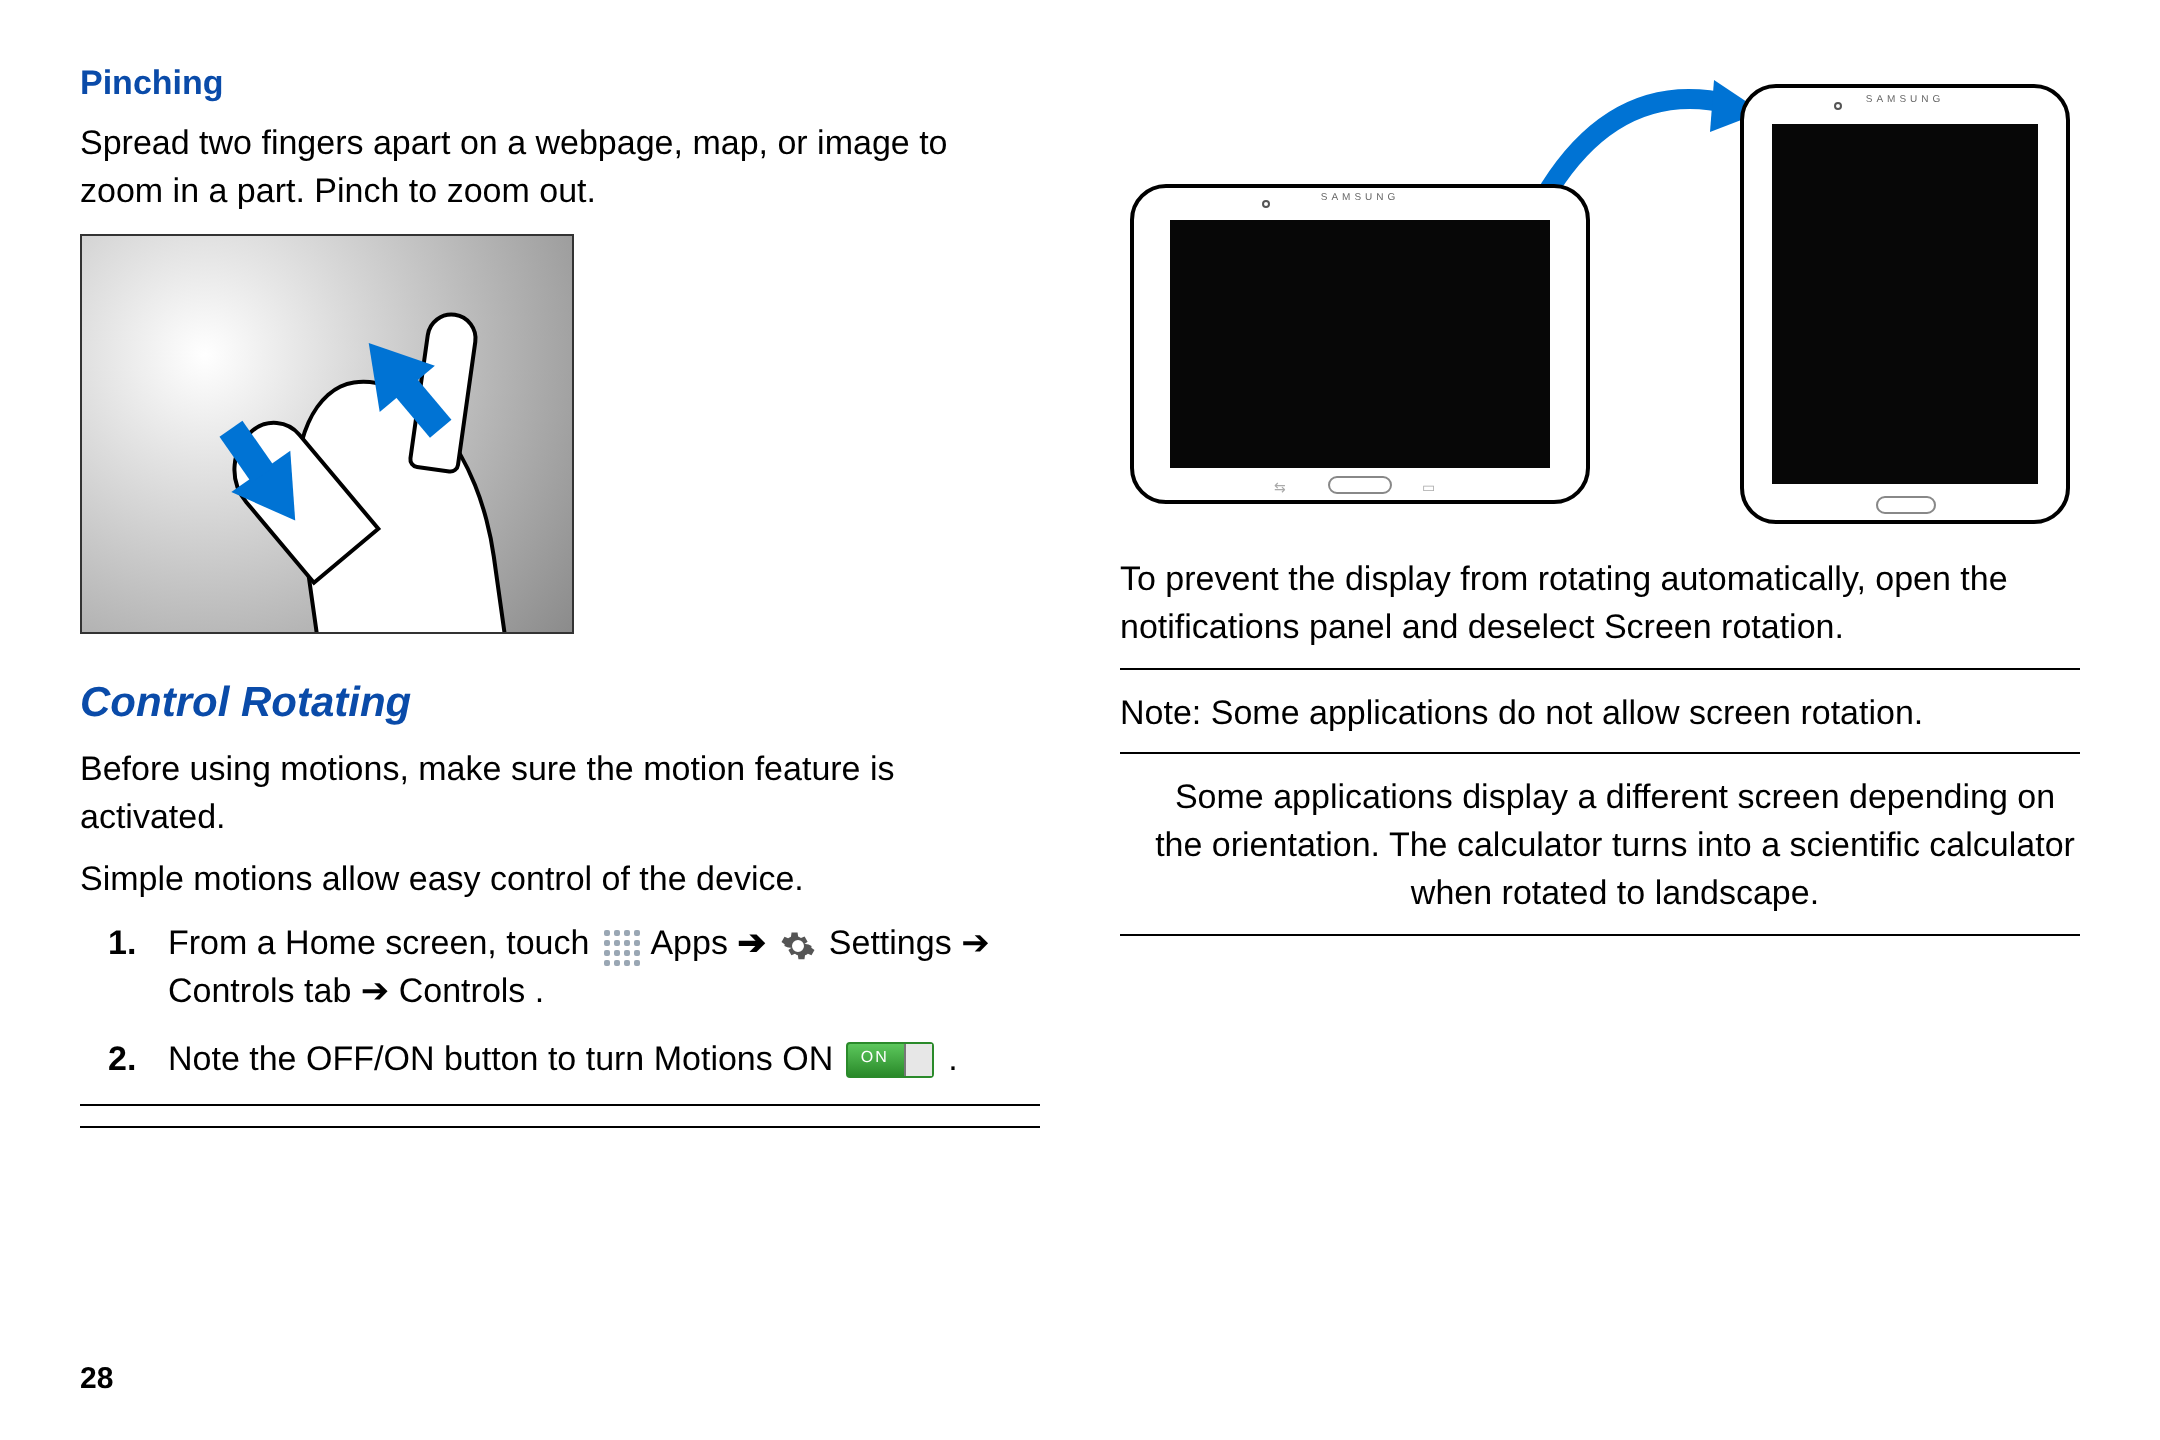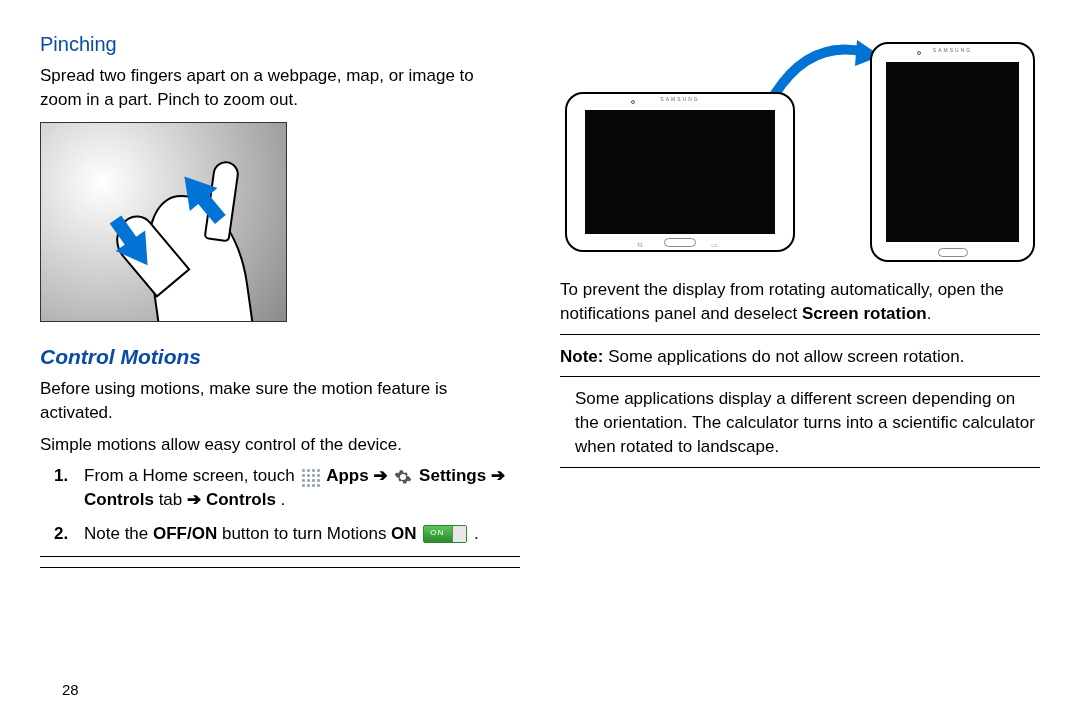--- a/index.html
+++ b/index.html
@@ -15,22 +15,22 @@
       display: flex;
       gap: 40px;
       position: relative;
     }
     .col {
       flex: 1;
       min-width: 0;
     }
     .h-blue {
       color: #0a4ba9;
-      font-weight: normal;
-      font-size: 20px;
+      font-weight: bold;
+      font-size: 17px;
       margin-bottom: 6px;
     }
     .h-blue-italic {
       color: #0a4ba9;
       font-weight: bold;
       font-style: italic;
       font-size: 21px;
       margin-top: 20px;
       margin-bottom: 6px;
     }
@@ -122,21 +122,21 @@
       position: relative;
       margin-bottom: 10px;
     }
     ol.steps li::before {
       content: counter(step) ".";
       position: absolute;
       left: 14px;
       font-weight: bold;
     }
     .arrow { font-weight: bold; }
-    .bold { font-weight: bold; }
+    .bold { font-weight: normal; }
 
     .icon-apps {
       display: inline-block;
       vertical-align: middle;
       width: 18px; height: 18px;
       position: relative;
       margin: 0 2px;
     }
     .icon-apps span {
       position: absolute;
@@ -186,20 +186,21 @@
     }
 
     .note-hang {
       padding-left: 44px;
       text-indent: -44px;
       margin-bottom: 8px;
     }
     .note-indent {
       margin-left: 15px;
       margin-bottom: 8px;
+      text-align: center;
     }
 
     .rotate-figure {
       margin: 12px 0 16px 0;
       position: relative;
       height: 220px;
     }
     .tablet-landscape {
       position: absolute;
       left: 5px;
@@ -290,40 +291,41 @@
     }
     .rotate-arrow {
       position: absolute;
       left: 205px;
       top: -8px;
     }
 
     .page-num {
       position: absolute;
       bottom: 20px;
-      left: 62px;
+      left: 40px;
       font-size: 15px;
+      font-weight: bold;
     }
   </style>
 </head>
 <body>
 
 <div class="col">
   <div class="h-blue">Pinching</div>
   <p>Spread two fingers apart on a webpage, map, or image to zoom in a part. Pinch to zoom out.</p>
 
   <div class="pinch-figure">
     <div class="hand"></div>
     <div class="thumb"></div>
     <div class="finger"></div>
     <div class="arrow-in1"></div>
     <div class="arrow-in2"></div>
   </div>
 
-  <div class="h-blue-italic">Control Motions</div>
+  <div class="h-blue-italic">Control Rotating</div>
   <p>Before using motions, make sure the motion feature is activated.</p>
   <p>Simple motions allow easy control of the device.</p>
 
   <ol class="steps">
     <li>
       <span>From a Home screen, touch </span>
       <span class="icon-apps">
         <span style="left:1px;top:1px"></span><span style="left:6px;top:1px"></span><span style="left:11px;top:1px"></span><span style="left:16px;top:1px"></span>
         <span style="left:1px;top:6px"></span><span style="left:6px;top:6px"></span><span style="left:11px;top:6px"></span><span style="left:16px;top:6px"></span>
         <span style="left:1px;top:11px"></span><span style="left:6px;top:11px"></span><span style="left:11px;top:11px"></span><span style="left:16px;top:11px"></span>

